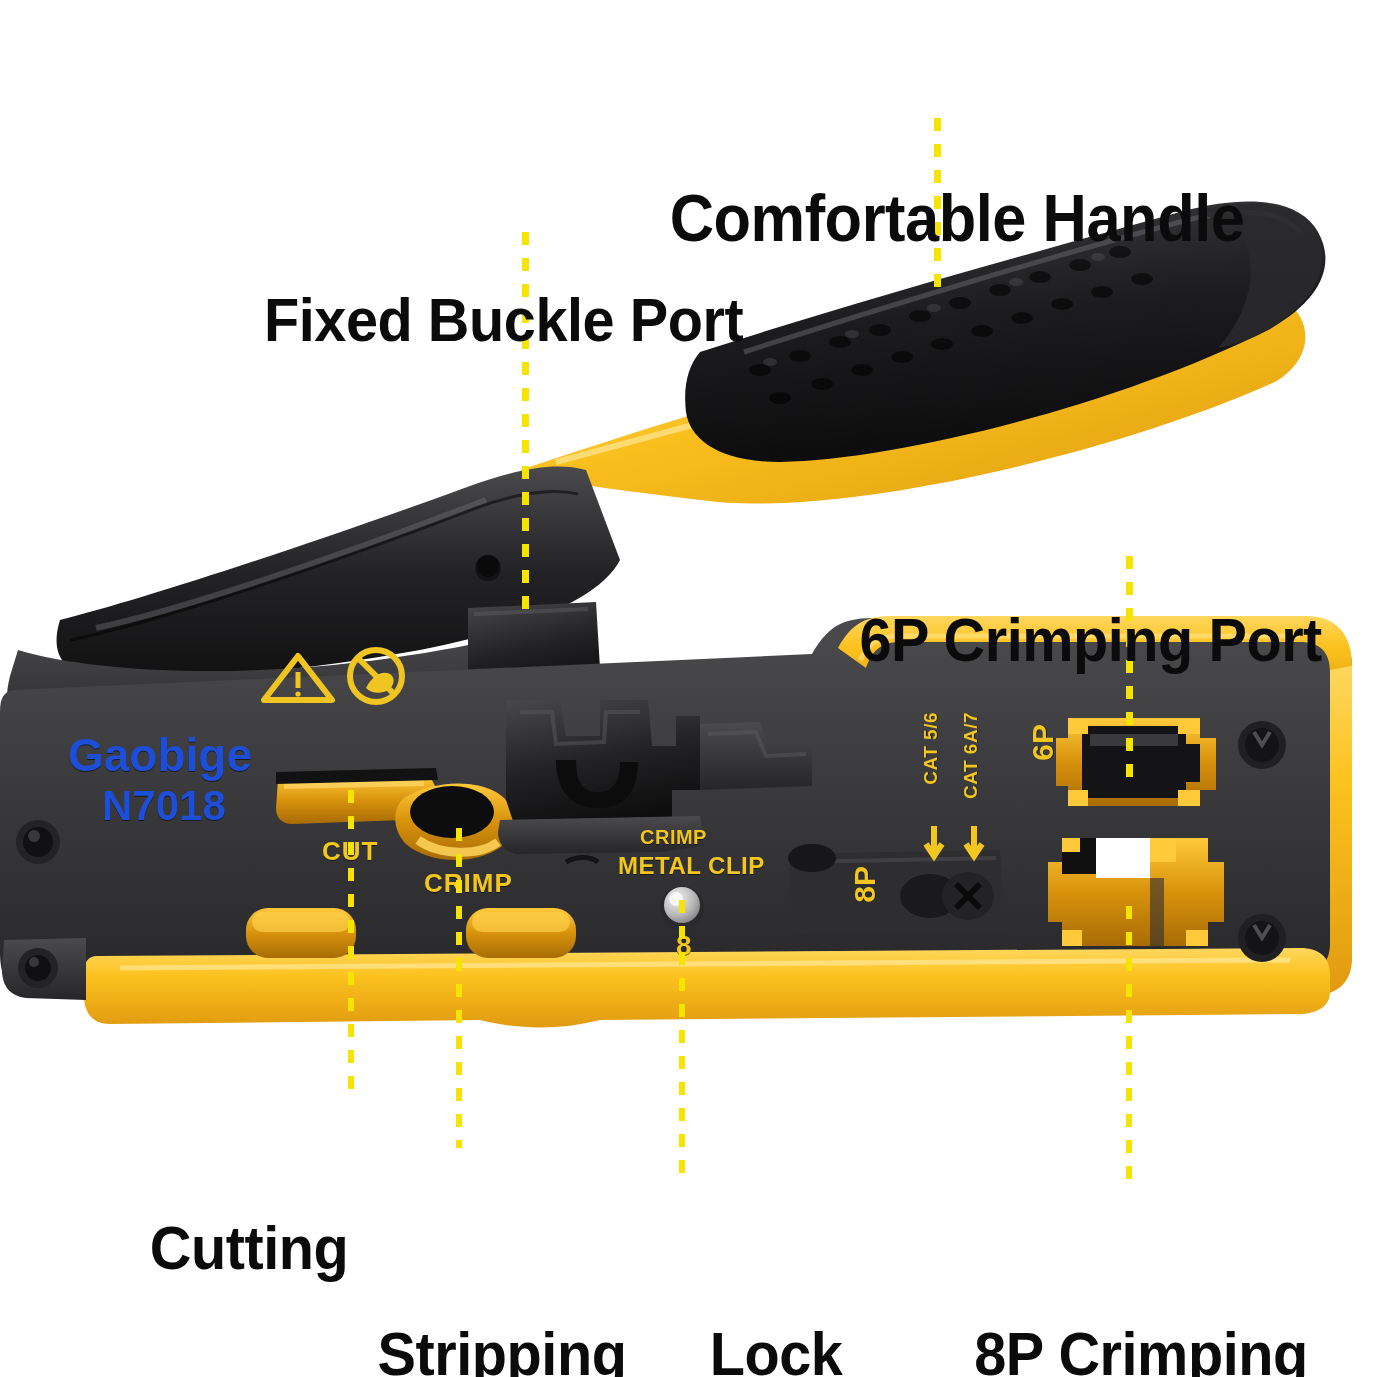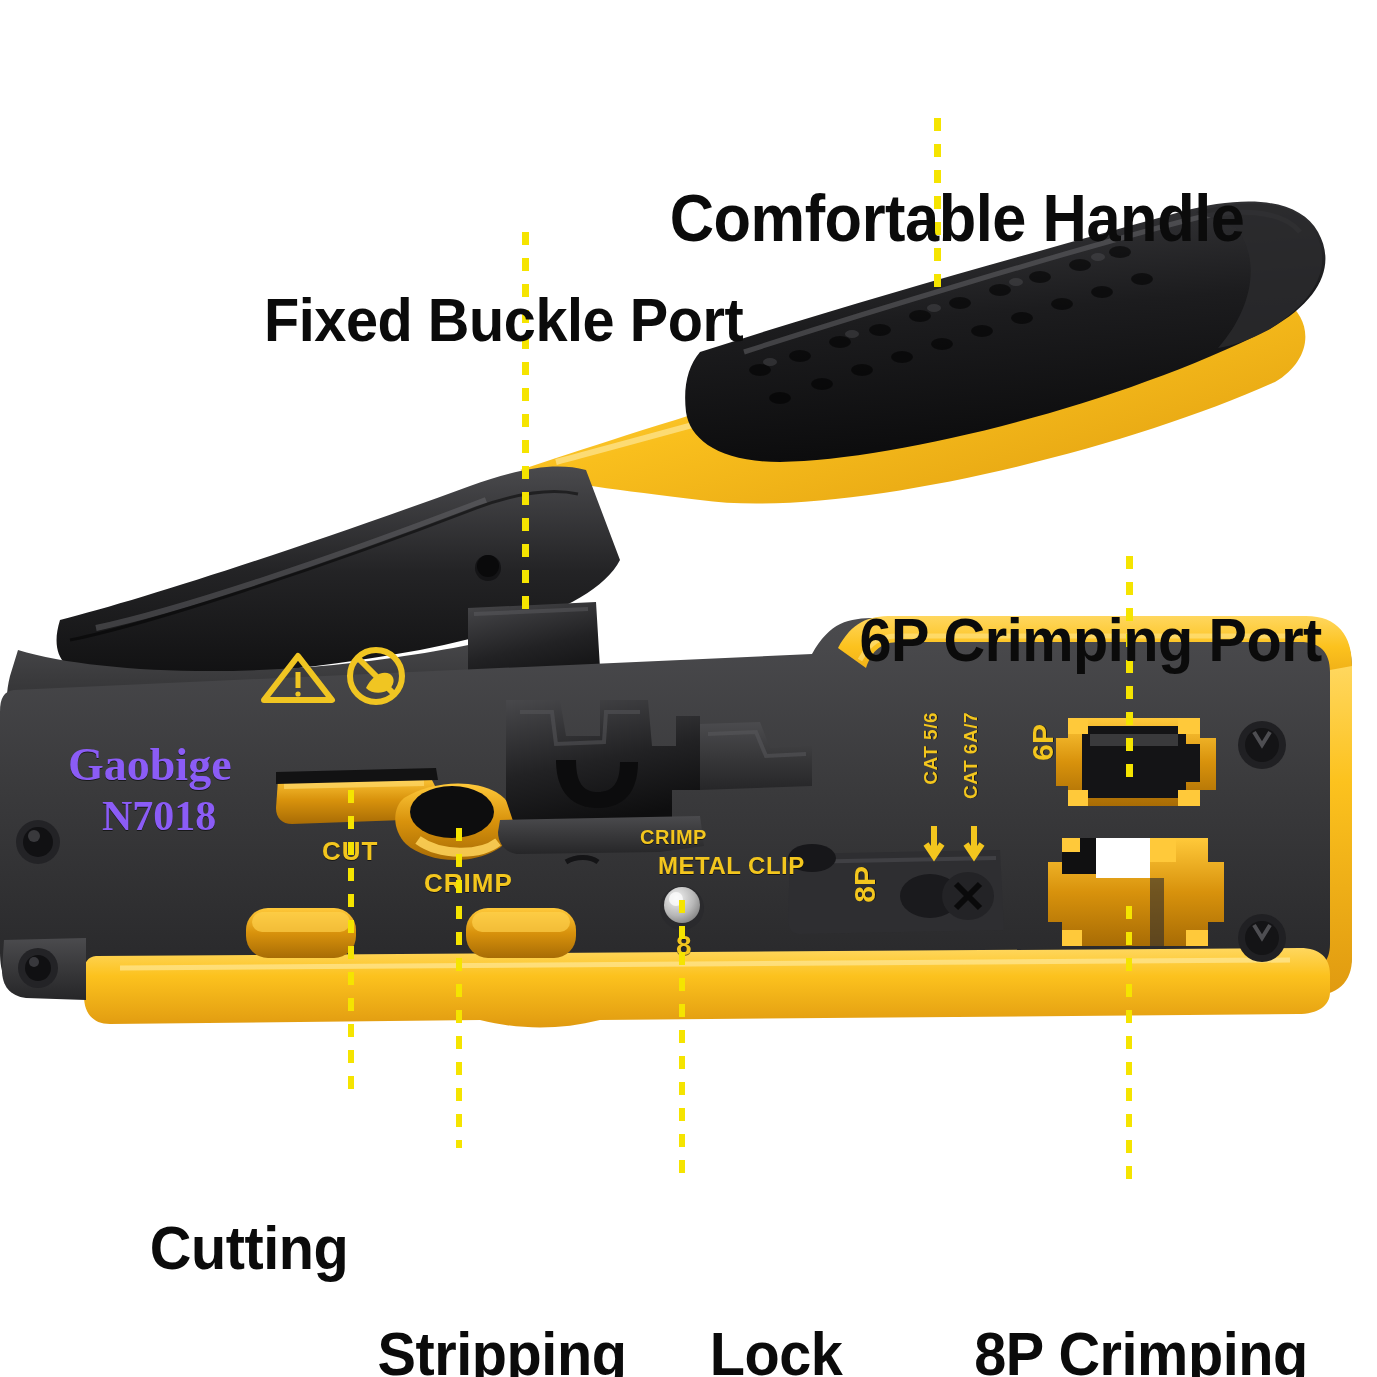--- a/index.html
+++ b/index.html
@@ -18,22 +18,22 @@
       repeating-linear-gradient(to bottom,#f5e400 0 13px,rgba(255,255,255,0) 13px 26px);}
   .leader.thin{width:6px;}
 
   
   #tool{position:absolute;left:0;top:0;width:1377px;height:1377px;}
   #tool svg{position:absolute;left:0;top:0;}
 
   
   .stamp{position:absolute;color:#f3c61e;font-weight:700;
          text-shadow:0 1px 0 rgba(0,0,0,.55);}
-  .brand{font-family:Liberation Serif, serif;font-weight:700;
-         color:#8b5cf6;margin-top:10px;}
+  .brand{font-family:Liberation Sans, sans-serif;font-weight:700;
+         color:#1d4ed8;}
   .vert{writing-mode:vertical-rl;transform:rotate(180deg);}
   .tiny{font-size:19px;letter-spacing:.5px;}
 </style>
 </head>
 <body>
 
 <div id="stage">
 
   <div id="tool">
   <svg width="1377" height="1377" viewBox="0 0 1377 1377">
@@ -242,21 +242,21 @@
     <path d="M974 826 L974 852 M966 844 L974 856 L982 844" stroke="#f3c61e" stroke-width="6" fill="none"></path>
   </svg>
   </div>
 
   <div class="stamp brand" style="left:68px;top:728px;font-size:46px;">Gaobige</div>
   <div class="stamp brand" style="left:102px;top:782px;font-size:42px;">N7018</div>
 
   <div class="stamp" style="left:322px;top:836px;font-size:26px;letter-spacing:1px;">CUT</div>
   <div class="stamp" style="left:424px;top:868px;font-size:26px;letter-spacing:1px;">CRIMP</div>
   <div class="stamp" style="left:640px;top:826px;font-size:20px;letter-spacing:.5px;">CRIMP</div>
-  <div class="stamp" style="left:618px;top:852px;font-size:24px;letter-spacing:.5px;margin-left:40px;">METAL CLIP</div>
+  <div class="stamp" style="left:618px;top:852px;font-size:24px;letter-spacing:.5px;">METAL CLIP</div>
   <div class="stamp" style="left:676px;top:930px;font-size:28px;">8</div>
 
   <div class="stamp vert tiny" style="left:920px;top:712px;">CAT 5/6</div>
   <div class="stamp vert tiny" style="left:960px;top:712px;">CAT 6A/7</div>
   <div class="stamp vert" style="left:1026px;top:724px;font-size:30px;">6P</div>
   <div class="stamp vert" style="left:848px;top:866px;font-size:30px;">8P</div>
 
   <div class="leader" style="left:934px;top:118px;height:182px;"></div>
   <div class="leader" style="left:522px;top:232px;height:390px;"></div>
   <div class="leader" style="left:1126px;top:556px;height:224px;"></div>

